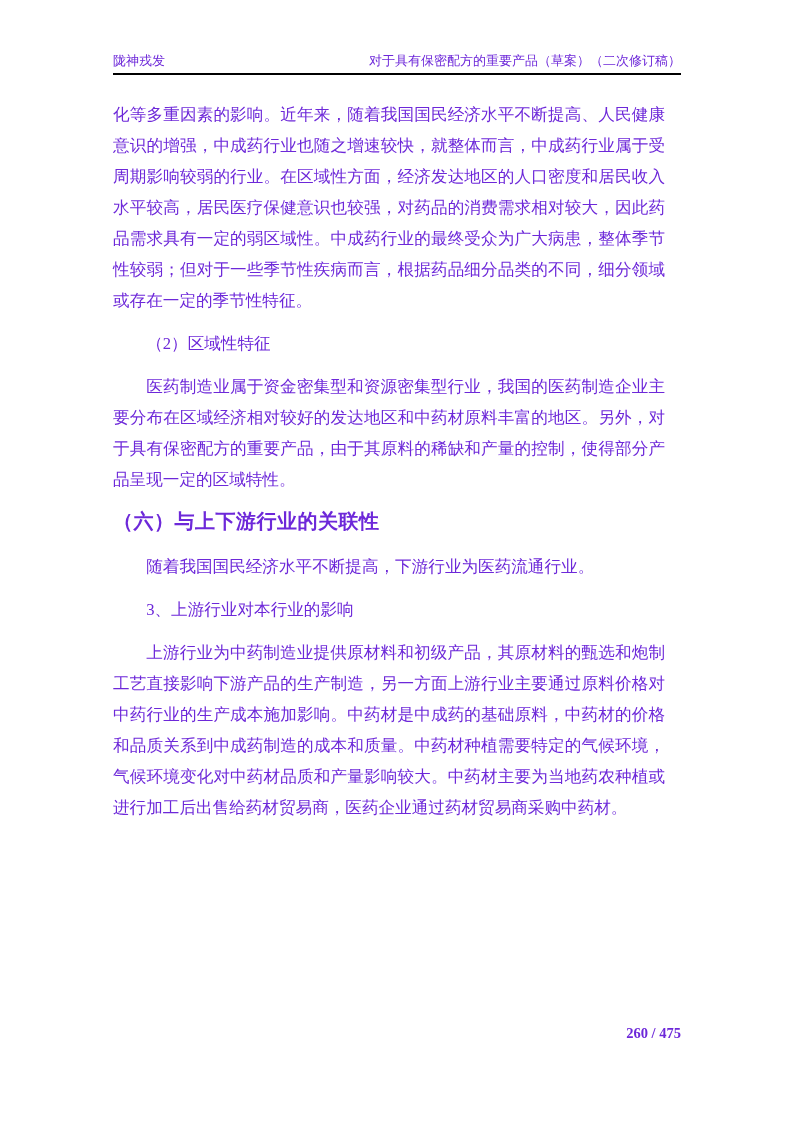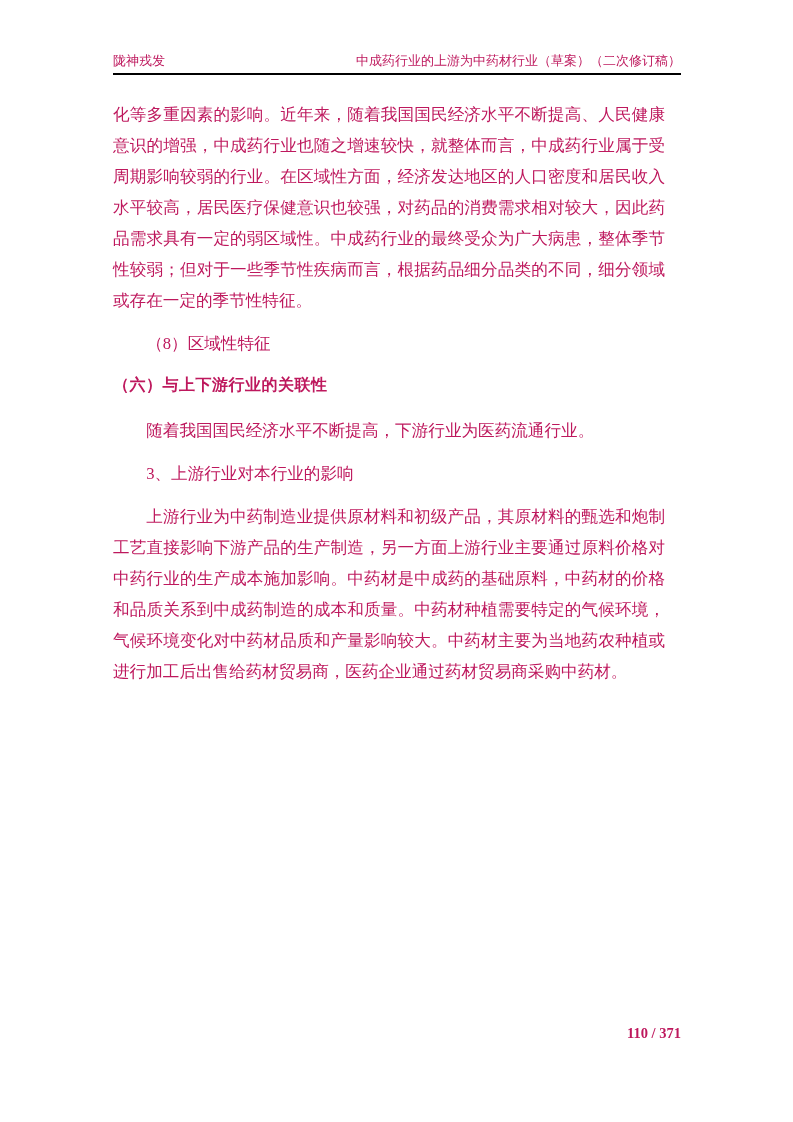--- a/index.html
+++ b/index.html
@@ -5,21 +5,21 @@
   html, body {
     margin: 0;
     padding: 0;
     background: #ffffff;
   }
   .page {
     position: relative;
     width: 793px;
     height: 1122px;
     background: #ffffff;
-    color: #be185d;
+    color: #6d28d9;
     overflow: hidden;
     font-family: "Liberation Serif", "DejaVu Serif", serif;
   }
   .header {
     position: absolute;
     left: 113px;
     right: 112px;
     top: 52px;
     display: flex;
     justify-content: space-between;
@@ -42,21 +42,21 @@
   .para {
     margin: 0 0 12px 0;
     text-indent: 2em;
   }
   .para.no-indent {
     text-indent: 0;
   }
   .section-heading {
     font-family: "Liberation Sans", "DejaVu Sans", sans-serif;
     font-weight: 700;
-    font-size: 16px;
+    font-size: 20px;
     line-height: 28px;
     letter-spacing: 0.5px;
     text-indent: 0;
     text-align: left;
     margin: 6px 0 16px 0;
   }
   .footer {
     position: absolute;
     right: 112px;
     top: 1023px;
@@ -65,37 +65,38 @@
     line-height: 20px;
   }
 </style>
 </head>
 <body>
 
 <div class="page">
 
   <div class="header">
     <span>陇神戎发</span>
-    <span>中成药行业的上游为中药材行业（草案）（二次修订稿）</span>
+    <span>对于具有保密配方的重要产品（草案）（二次修订稿）</span>
   </div>
 
   <div class="content">
     <p class="para no-indent">化等多重因素的影响。近年来，随着我国国民经济水平不断提高、人民健康意识的增强，中成药行业也随之增速较快，就整体而言，中成药行业属于受周期影响较弱的行业。在区域性方面，经济发达地区的人口密度和居民收入水平较高，居民医疗保健意识也较强，对药品的消费需求相对较大，因此药品需求具有一定的弱区域性。中成药行业的最终受众为广大病患，整体季节性较弱；但对于一些季节性疾病而言，根据药品细分品类的不同，细分领域或存在一定的季节性特征。</p>
 
-    <p class="para">（8）区域性特征</p>
+    <p class="para">（2）区域性特征</p>
 
+    <p class="para">医药制造业属于资金密集型和资源密集型行业，我国的医药制造企业主要分布在区域经济相对较好的发达地区和中药材原料丰富的地区。另外，对于具有保密配方的重要产品，由于其原料的稀缺和产量的控制，使得部分产品呈现一定的区域特性。</p>
 
     <h2 class="section-heading">（六）与上下游行业的关联性</h2>
 
     <p class="para">随着我国国民经济水平不断提高，下游行业为医药流通行业。</p>
 
     <p class="para">3、上游行业对本行业的影响</p>
 
     <p class="para">上游行业为中药制造业提供原材料和初级产品，其原材料的甄选和炮制工艺直接影响下游产品的生产制造，另一方面上游行业主要通过原料价格对中药行业的生产成本施加影响。中药材是中成药的基础原料，中药材的价格和品质关系到中成药制造的成本和质量。中药材种植需要特定的气候环境，气候环境变化对中药材品质和产量影响较大。中药材主要为当地药农种植或进行加工后出售给药材贸易商，医药企业通过药材贸易商采购中药材。</p>
 
 
   </div>
 
   <div class="footer">
-    <span>110 / 371</span>
+    <span>260 / 475</span>
   </div>
 
 </div>
 
 </body></html>

